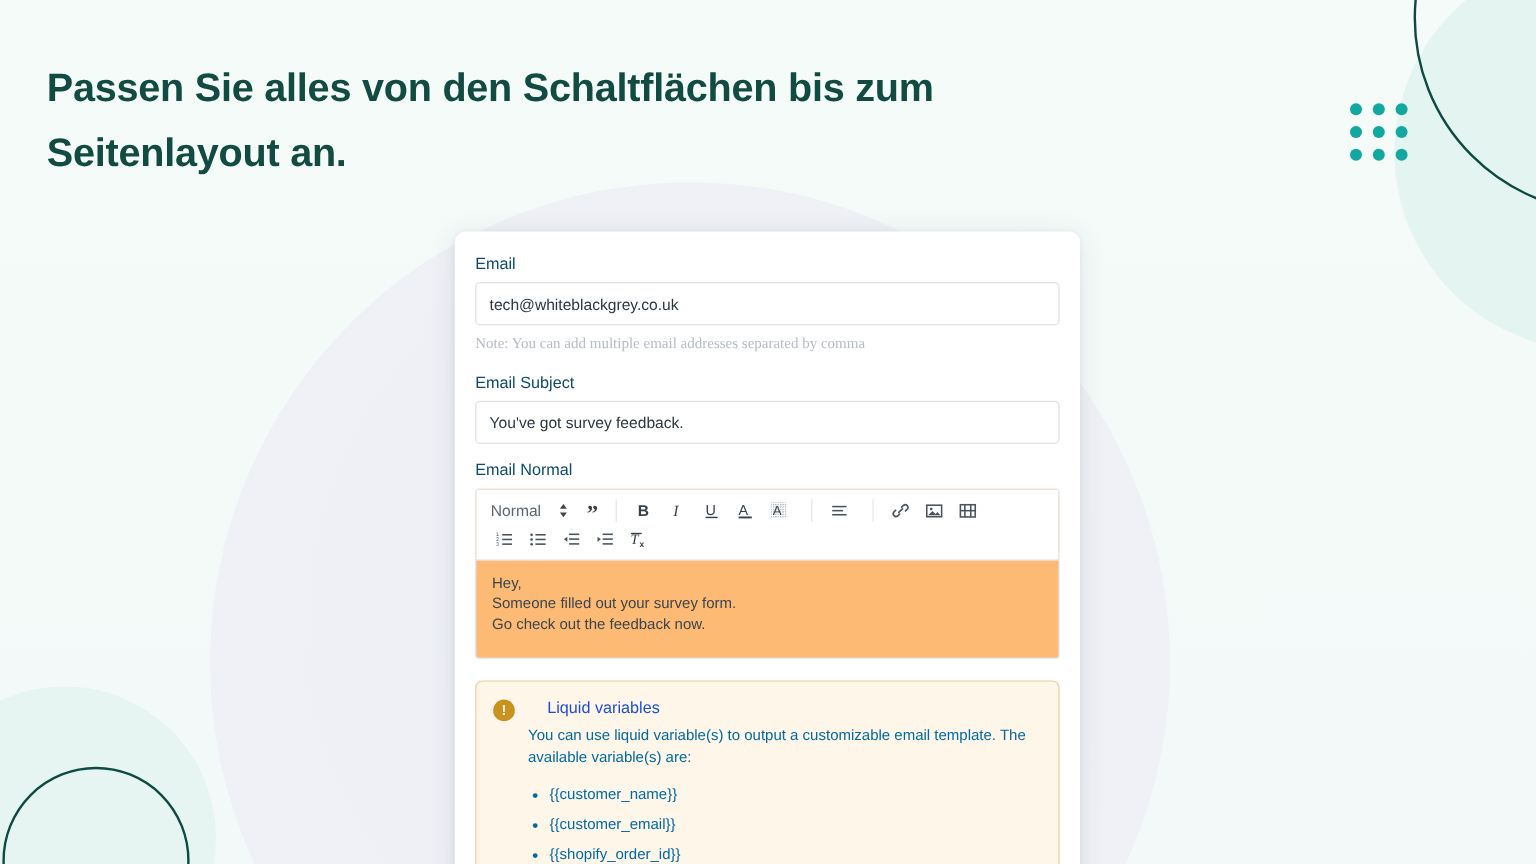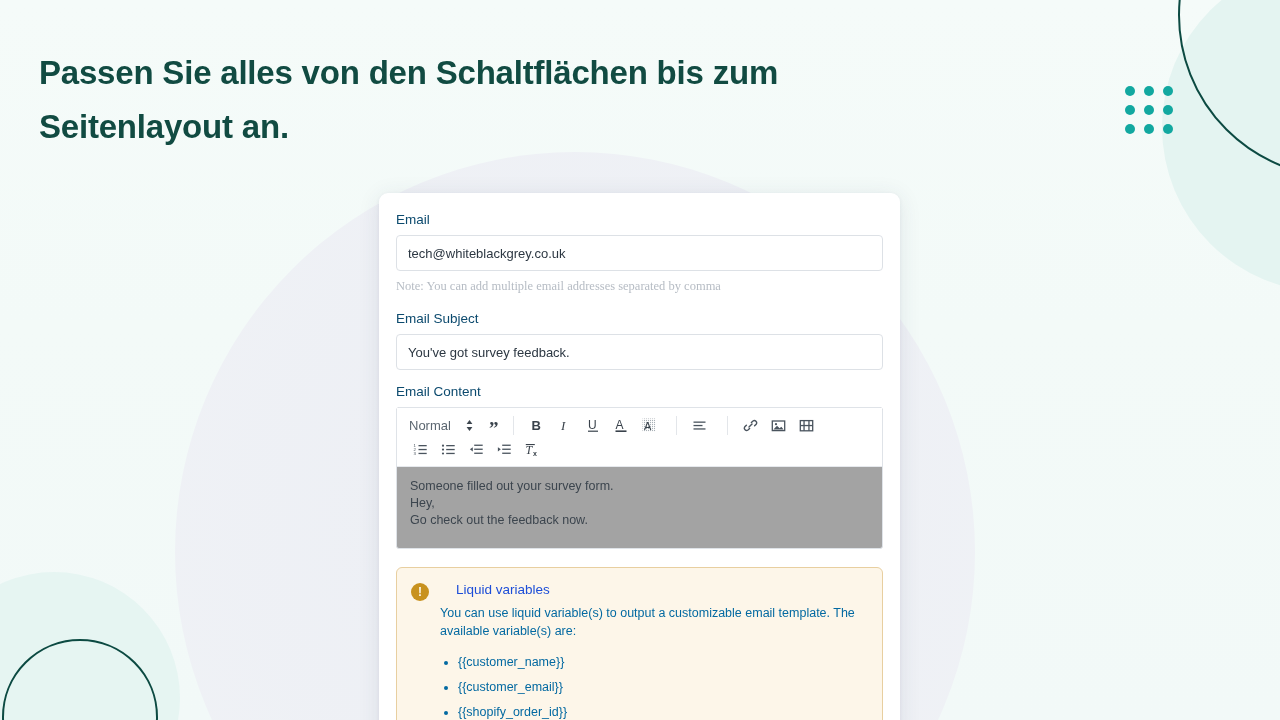--- a/index.html
+++ b/index.html
@@ -156,21 +156,21 @@
     line-height: 15px;
     font-family: Liberation Serif, serif;
   }
   .gap-lg { height: 17px; }
   .gap-md { height: 14px; }
 
   
   .editor {
     border: 1px solid #dfe3e8;
     border-radius: 3px;
-    background: #a3a3a3;
+    background: #fdba74;
   }
   .editor-toolbar {
     border-bottom: 1px solid #e6e9ed;
     padding: 6px 4px 5px 4px;
     background: #fff;
   }
   .tb-row {
     display: flex;
     align-items: center;
     min-height: 23px;
@@ -316,21 +316,21 @@
   <div class="gap-lg"></div>
 
   <div>
     <div class="field-label">Email Subject</div>
     <div class="text-input">You've got survey feedback.</div>
   </div>
 
   <div class="gap-md"></div>
 
   <div>
-    <div class="field-label">Email Content</div>
+    <div class="field-label">Email Normal</div>
 
     <div class="editor">
       <div class="editor-toolbar">
 
         <div class="tb-row">
           <div class="tb-select">
             <span>Normal</span>
             <span class="caret">
               <svg width="9" height="15" viewBox="0 0 9 15">
                 <path d="M4.5 2 L7.4 6 L1.6 6 Z" fill="currentColor"></path>
@@ -462,22 +462,22 @@
               <text x="0.5" y="11.5" font-family="Liberation Serif, serif" font-size="12" font-style="italic" fill="#39424b">T</text>
               <text x="8" y="13.5" font-family="Liberation Sans, sans-serif" font-size="7" font-weight="700" fill="#39424b">x</text>
               <rect x="0.8" y="2" width="9" height="1.1" fill="#39424b"></rect>
             </svg>
           </div>
         </div>
 
       </div>
 
       <div class="editor-body">
+        <p>Hey,</p>
         <p>Someone filled out your survey form.</p>
-        <p>Hey,</p>
         <p>Go check out the feedback now.</p>
       </div>
     </div>
   </div>
 
   <div class="alert">
     <div class="alert-icon">!</div>
     <div>
       <p class="alert-title">Liquid variables</p>
       <p class="alert-text">You can use liquid variable(s) to output a customizable email template. The available variable(s) are:</p>

